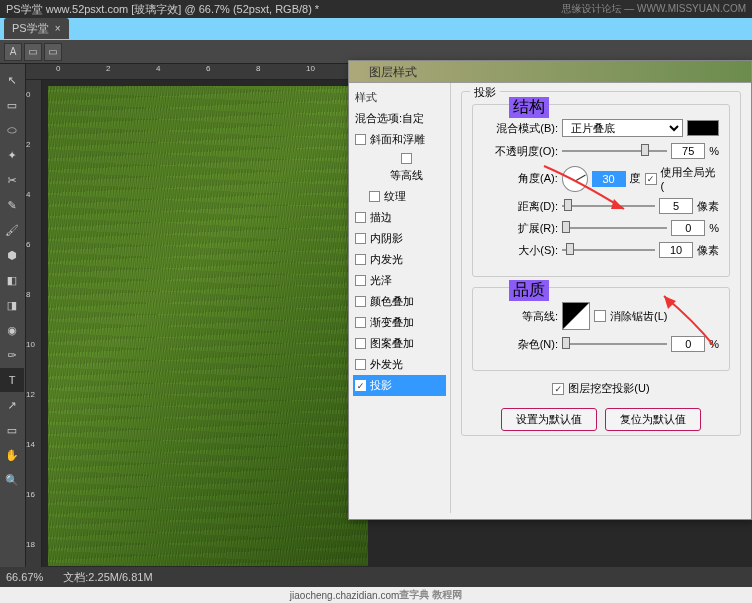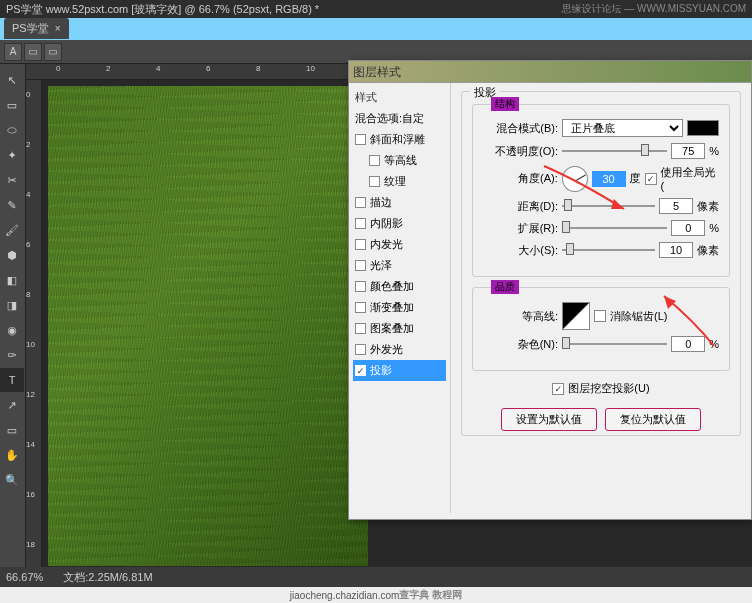--- a/index.html
+++ b/index.html
@@ -22,35 +22,35 @@
     
     .canvas-area { flex: 1; background: #282828; position: relative; }
     .ruler-h { height: 16px; background: #3a3a3a; border-bottom: 1px solid #222; position: relative; }
     .ruler-v { width: 16px; position: absolute; left: 0; top: 16px; bottom: 0; background: #3a3a3a; border-right: 1px solid #222; }
     .ruler-tick { position: absolute; color: #ccc; font-size: 8px; }
     
     .canvas { position: absolute; left: 22px; top: 22px; width: 320px; height: 480px; background: linear-gradient(135deg, #3a5f1a 0%, #5a8528 30%, #6b9830 50%, #4a7520 70%, #2d4d10 100%); overflow: hidden; }
     .grass { width: 100%; height: 100%; background: repeating-linear-gradient(85deg, rgba(30,60,10,0.3) 0px, rgba(90,140,40,0.2) 1px, rgba(30,60,10,0.3) 2px, rgba(100,160,50,0.2) 3px), repeating-linear-gradient(95deg, rgba(40,70,15,0.3) 0px, rgba(80,130,35,0.2) 2px), linear-gradient(135deg, #5a8528 0%, #6b9830 40%, #4a7520 70%, #2d4d10 100%); }
     
     .dialog { position: absolute; left: 348px; top: 60px; width: 404px; height: 460px; background: #f0f0f0; border: 1px solid #888; box-shadow: 2px 2px 8px rgba(0,0,0,0.4); font-size: 11px; }
-    .dialog-title { background: linear-gradient(90deg, #aca87a, #6b8c4d); height: 22px; color: #333; padding: 3px 4px; font-size: 12px; border-bottom: 1px solid #999; }
+    .dialog-title { background: linear-gradient(90deg, #aca87a, #6b8c4d); height: 22px; color: #333; padding: 3px 20px; font-size: 12px; border-bottom: 1px solid #999; }
     .dialog-body { display: flex; height: 430px; }
     
     .style-list { width: 102px; border-right: 1px solid #ccc; padding: 4px; }
     .style-header { font-size: 11px; padding: 3px 2px; color: #333; }
     .style-item { display: flex; align-items: center; padding: 3px 2px; gap: 4px; }
     .style-item.selected { background: #3399ff; color: white; }
     .style-check { width: 11px; height: 11px; border: 1px solid #888; background: white; font-size: 9px; display: flex; align-items: center; justify-content: center; color: #333; }
     .style-check.checked::before { content: "✓"; }
     .style-item.selected .style-check { border-color: white; }
     
     .style-content { flex: 1; padding: 8px 10px; }
     .fieldset { border: 1px solid #ccc; border-radius: 3px; padding: 8px 10px 12px; margin-bottom: 10px; position: relative; }
     .fieldset-label { position: absolute; top: -7px; left: 8px; background: #f0f0f0; padding: 0 4px; font-size: 11px; }
-    .legend-right { position: absolute; top: -8px; left: 18px; background: #a21caf; padding: 0 4px; font-size: 10px; }
+    .legend-right { position: absolute; top: -8px; left: 36px; background: #8b5cf6; padding: 0 4px; font-size: 16px; }
     
     .form-row { display: flex; align-items: center; margin: 6px 0; font-size: 11px; gap: 4px; }
     .form-label { width: 75px; text-align: right; }
     .form-select { flex: 1; height: 18px; border: 1px solid #888; background: white; font-size: 11px; padding: 0 4px; }
     .color-swatch { width: 32px; height: 16px; background: #000; border: 1px solid #888; }
     .slider { flex: 1; height: 14px; position: relative; }
     .slider-track { height: 2px; background: #999; position: absolute; top: 6px; left: 0; right: 0; }
     .slider-thumb { width: 8px; height: 12px; background: #ddd; border: 1px solid #666; position: absolute; top: 0; }
     .num-input { width: 34px; height: 16px; border: 1px solid #888; text-align: center; font-size: 11px; }
     .num-input.highlighted { background: #3399ff; color: white; border-color: #3399ff; }
@@ -147,21 +147,21 @@
     <div class="style-list">
       <div class="style-header">样式</div>
       <div class="style-item">
         <span>混合选项:自定</span>
       </div>
       <div id="style-items">
           <div class="style-item" style="padding-left: 2px;">
             <span class="style-check"></span>
             <span>斜面和浮雕</span>
           </div>
-          <div class="style-item" style="padding-left: 16px;">
+          <div class="style-item" style="padding-left: 16px; flex-direction: column;">
             <span class="style-check"></span>
             <span>等高线</span>
           </div>
           <div class="style-item" style="padding-left: 16px;">
             <span class="style-check"></span>
             <span>纹理</span>
           </div>
           <div class="style-item" style="padding-left: 2px;">
             <span class="style-check"></span>
             <span>描边</span>

